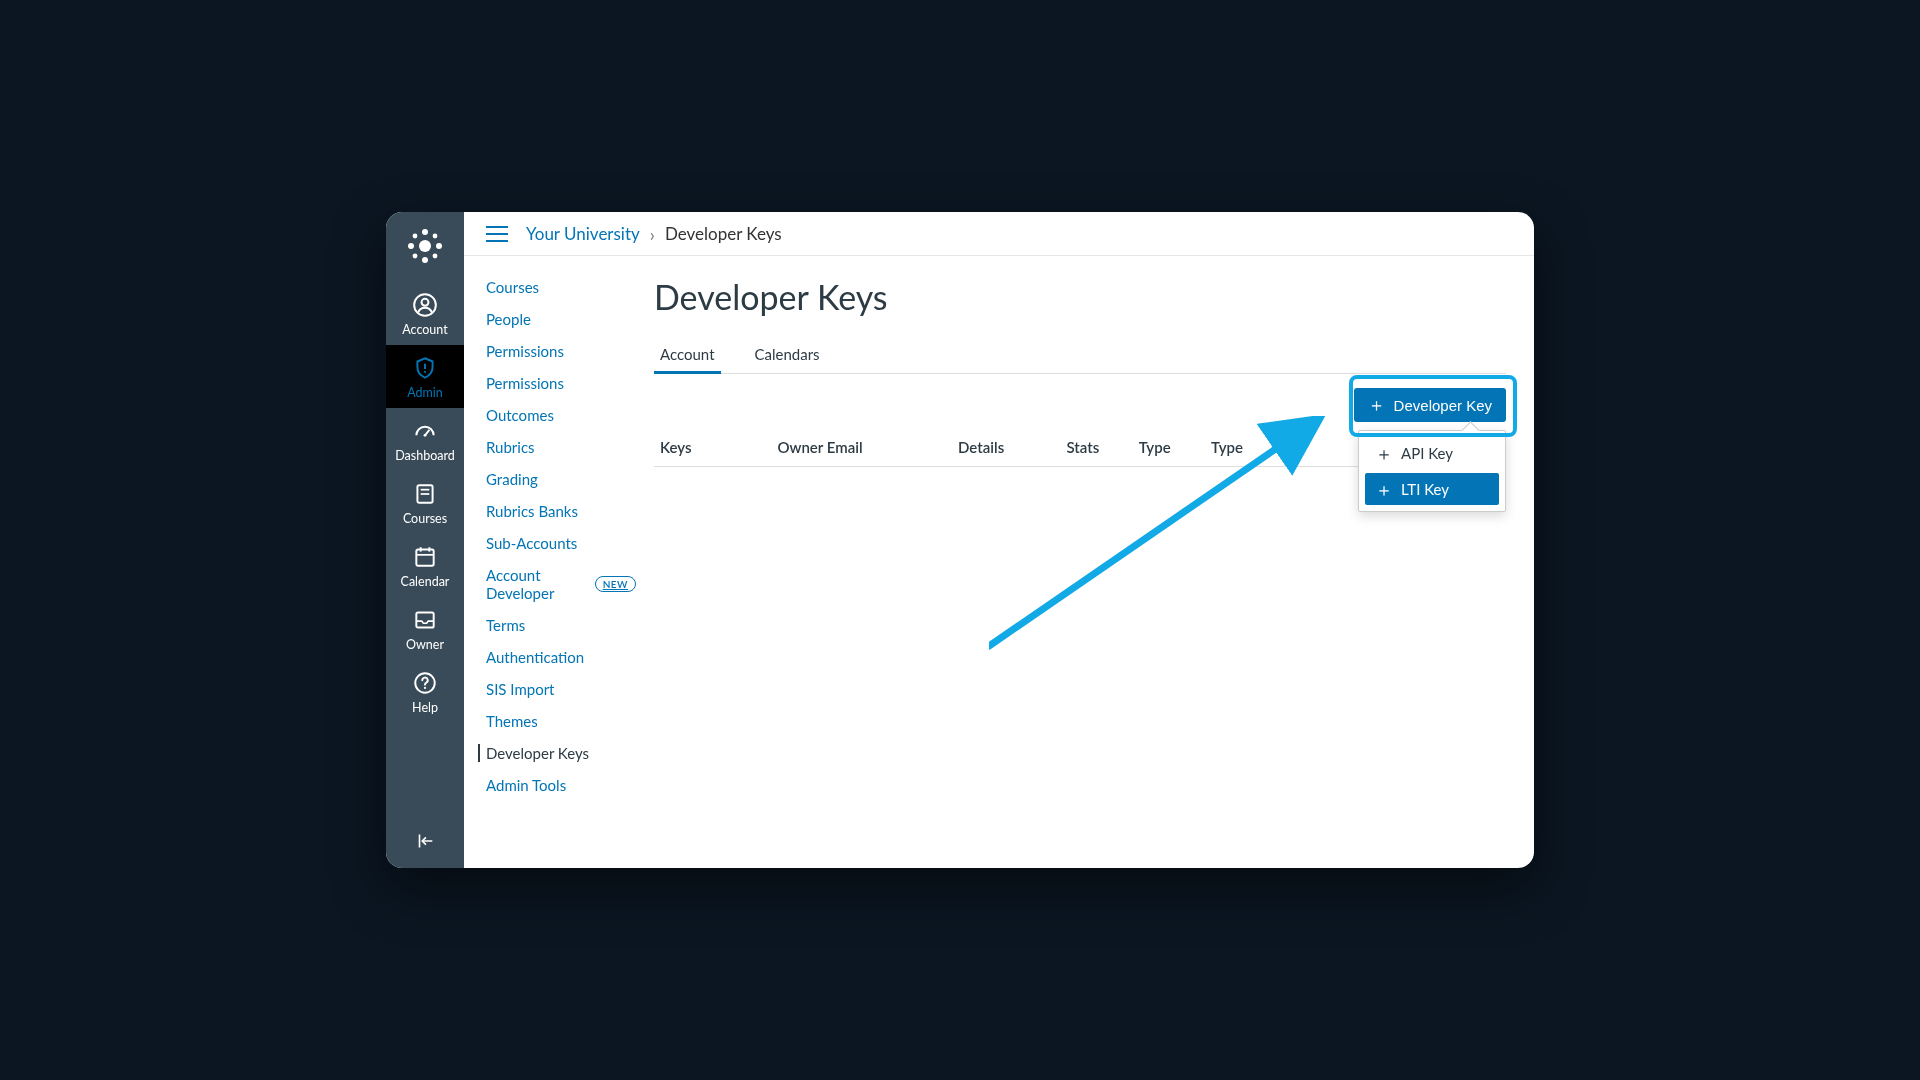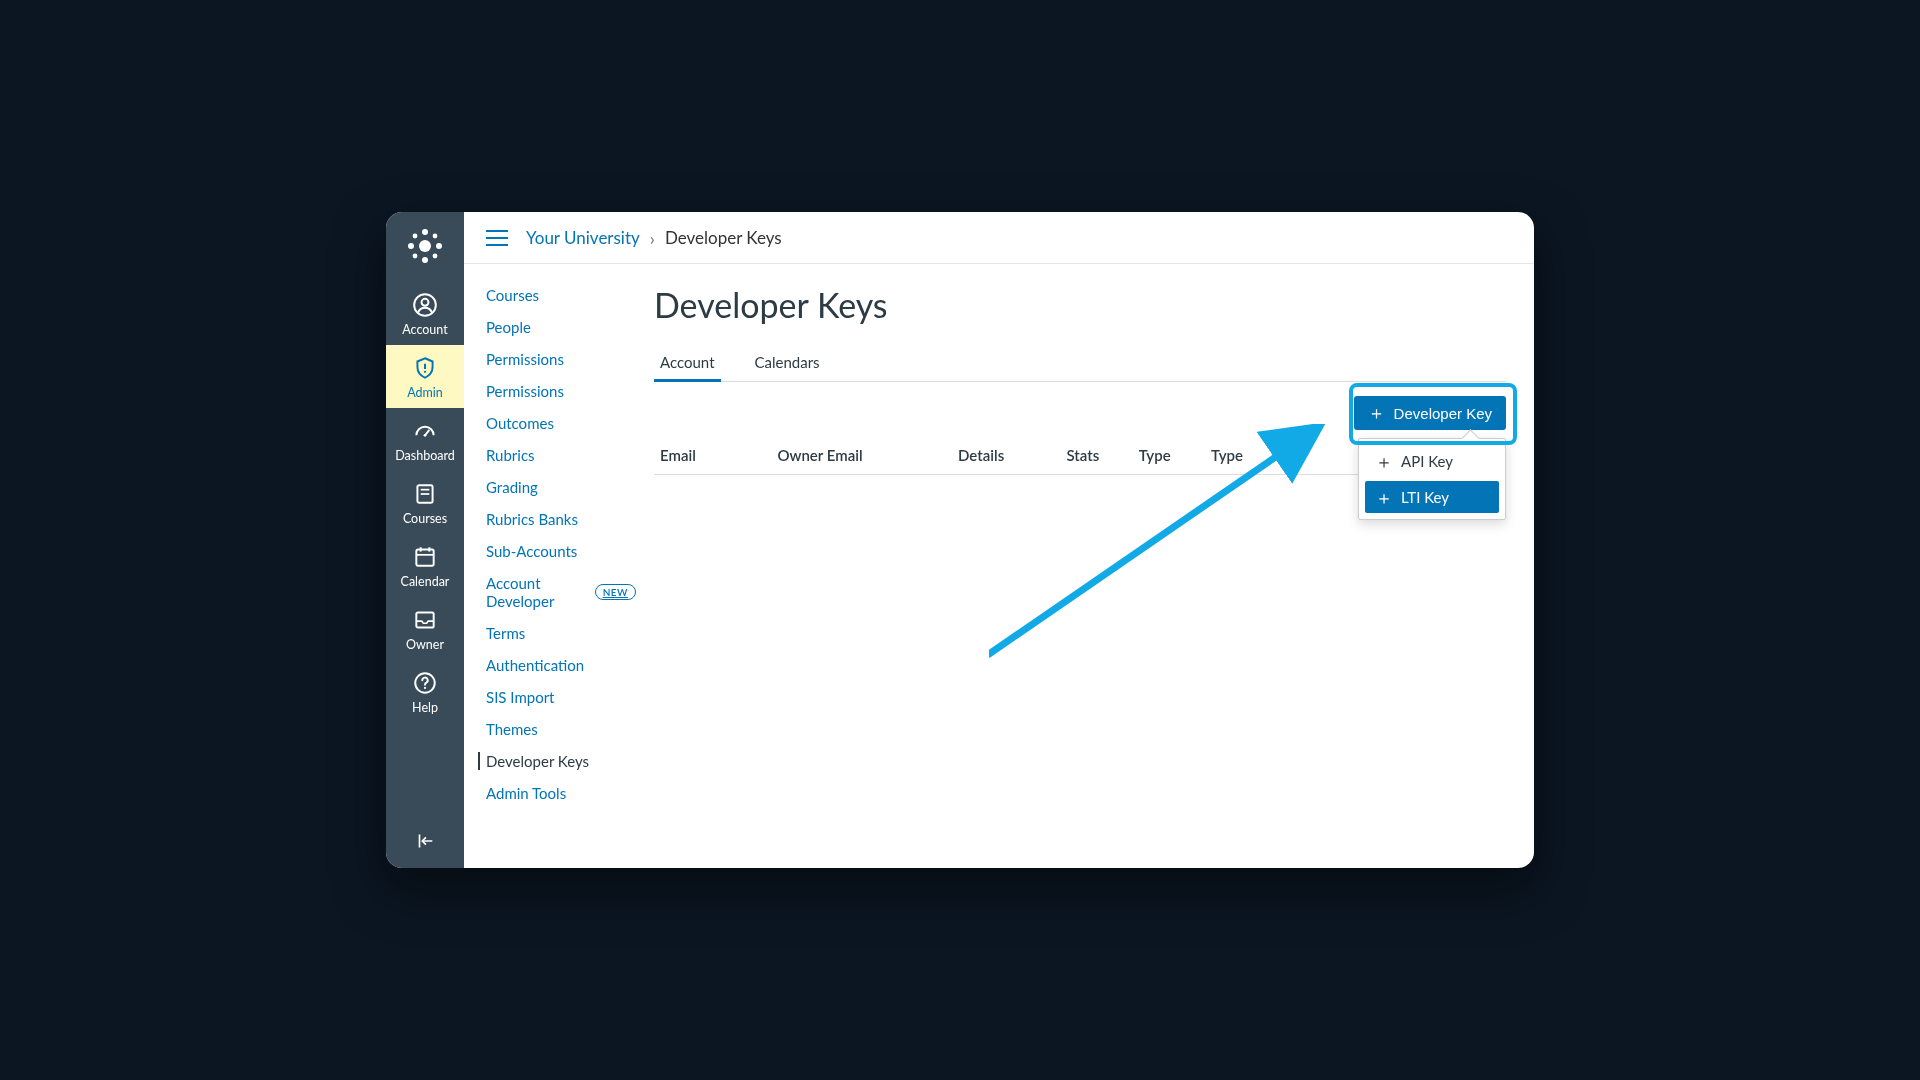--- a/index.html
+++ b/index.html
@@ -42,21 +42,21 @@
   .global-nav .nav-item {
     width: 100%;
     display: flex;
     flex-direction: column;
     align-items: center;
     padding: 10px 0 8px 0;
     cursor: pointer;
     color: #fff;
   }
   .global-nav .nav-item.active {
-    background: #fef9c3;
+    background: #000000;
     color: #0374B5;
   }
   .global-nav .nav-item .icon {
     width: 26px;
     height: 26px;
     display:flex; align-items:center; justify-content:center;
   }
   .global-nav .nav-item .label {
     margin-top: 4px;
     font-size: 12.5px;
@@ -70,21 +70,21 @@
   }
 
   
   .main-area {
     flex: 1;
     display: flex;
     flex-direction: column;
     min-width: 0;
   }
   .topbar {
-    height: 52px;
+    height: 44px;
     display: flex;
     align-items: center;
     padding: 0 22px;
     border-bottom: 1px solid #e6e6e6;
     gap: 18px;
   }
   .hamburger {
     width: 22px; height: 16px;
     display:flex; flex-direction:column; justify-content:space-between;
     cursor:pointer;
@@ -482,21 +482,21 @@
               <span>API Key</span>
             </div>
             <div class="item selected">
               <span class="plus">＋</span>
               <span>LTI Key</span>
             </div>
           </div>
         </div>
 
         <div class="table-head">
-          <div class="col-name">Email</div>
+          <div class="col-name">Keys</div>
           <div class="col-email">Owner Email</div>
           <div class="col-details">Details</div>
           <div class="col-stats">Stats</div>
           <div class="col-type">Type</div>
           <div class="col-state">Type</div>
           <div class="col-actions" style="visibility:hidden">Actions</div>
         </div>
 
         <div class="highlight-box" style="top:119px; right:17px; width:168px; height:62px;"></div>
 

